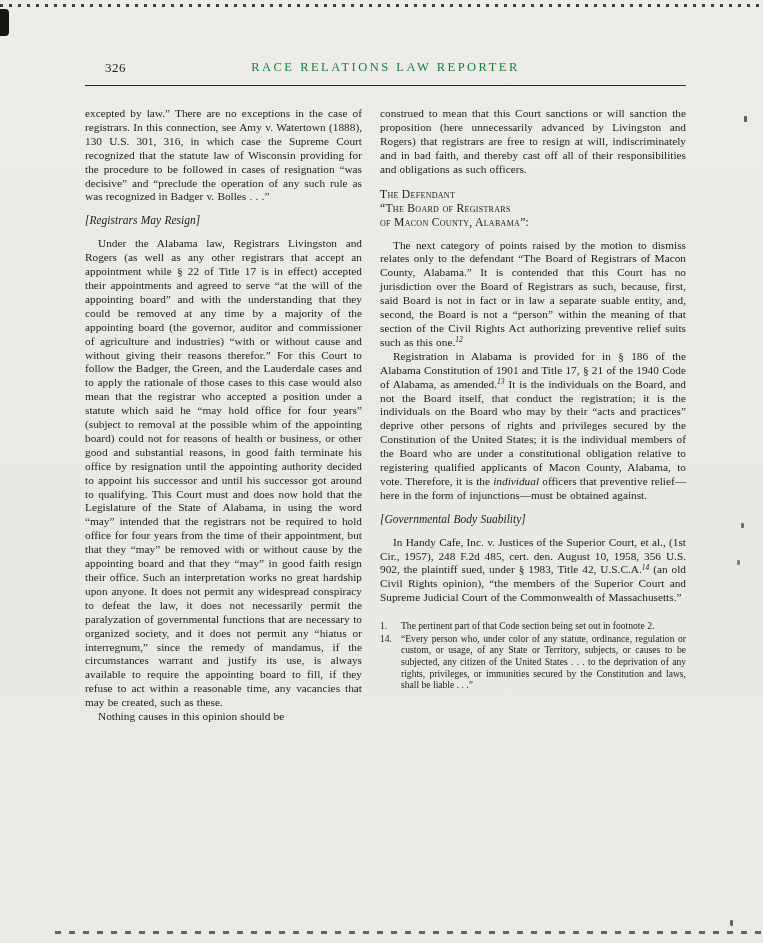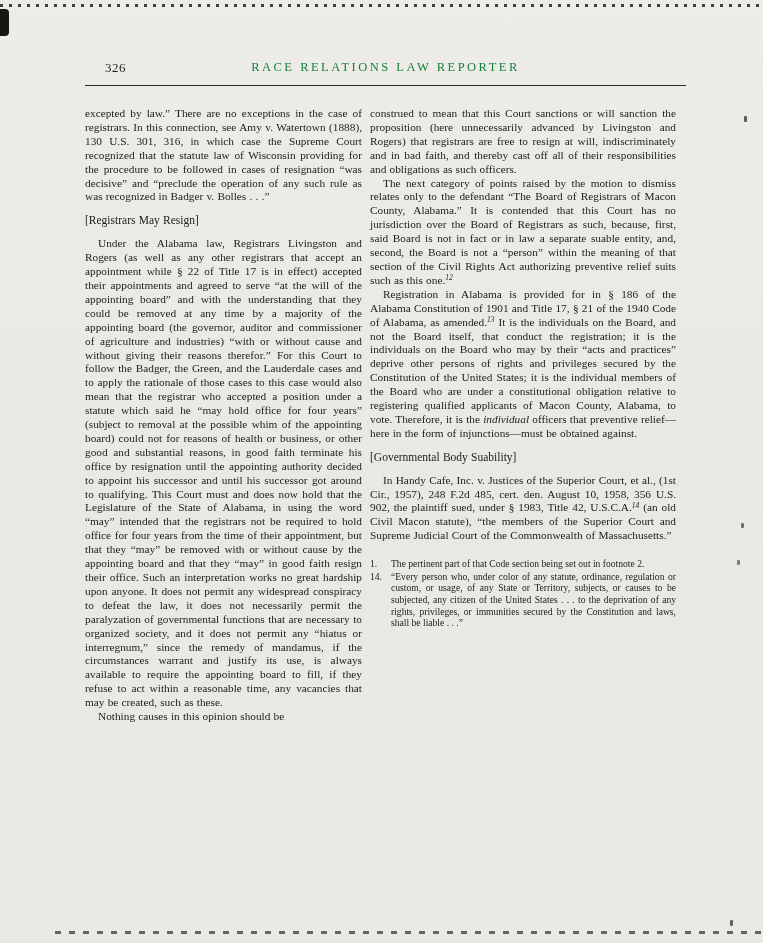--- a/index.html
+++ b/index.html
@@ -75,37 +75,38 @@
     letter-spacing: 2.5px;
     color: #15803d;
   }
   .header-rule {
     margin-top: 7px;
     border-top: 1.2px solid #2c2b28;
     height: 0;
   }
   .columns {
     display: flex;
-    gap: 8px;
+    gap: 18px;
     margin-top: 21px;
   }
   .col-left  { width: 277px; }
   .col-right { width: 306px; }
 
   p {
     margin: 0;
     text-align: justify;
     font-size: 11.3px;
     line-height: 13.9px;
     word-spacing: 0.4px;
   }
   .indent   { text-indent: 13px; }
   .noindent { text-indent: 0; }
 
   .section-heading-italic {
+    font-style: italic;
     text-align: left;
     text-indent: 0;
     margin: 10px 0 9px 0;
     font-size: 11.5px;
   }
   .smallcaps-heading {
     font-variant: small-caps;
     font-size: 11.6px;
     line-height: 14px;
     letter-spacing: 0.3px;
@@ -165,28 +166,33 @@
       <div class="col col-left">
         <p class="noindent">excepted by law.” There are no exceptions in the case of registrars. In this connection, see Amy v. Watertown (1888), 130 U.S. 301, 316, in which case the Supreme Court recognized that the statute law of Wisconsin providing for the procedure to be followed in cases of resignation “was decisive” and “preclude the operation of any such rule as was recognized in Badger v. Bolles . . .”</p>
         <p class="section-heading-italic">[Registrars May Resign]</p>
         <p class="indent">Under the Alabama law, Registrars Livingston and Rogers (as well as any other registrars that accept an appointment while § 22 of Title 17 is in effect) accepted their appointments and agreed to serve “at the will of the appointing board” and with the understanding that they could be removed at any time by a majority of the appointing board (the governor, auditor and commissioner of agriculture and industries) “with or without cause and without giving their reasons therefor.” For this Court to follow the Badger, the Green, and the Lauderdale cases and to apply the rationale of those cases to this case would also mean that the registrar who accepted a position under a statute which said he “may hold office for four years” (subject to removal at the possible whim of the appointing board) could not for reasons of health or business, or other good and substantial reasons, in good faith terminate his office by resignation until the appointing authority decided to appoint his successor and until his successor got around to qualifying. This Court must and does now hold that the Legislature of the State of Alabama, in using the word “may” intended that the registrars not be required to hold office for four years from the time of their appointment, but that they “may” be removed with or without cause by the appointing board and that they “may” in good faith resign their office. Such an interpretation works no great hardship upon anyone. It does not permit any widespread conspiracy to defeat the law, it does not necessarily permit the paralyzation of governmental functions that are necessary to organized society, and it does not permit any “hiatus or interregnum,” since the remedy of mandamus, if the circumstances warrant and justify its use, is always available to require the appointing board to fill, if they refuse to act within a reasonable time, any vacancies that may be created, such as these.</p>
         <p class="indent">Nothing causes in this opinion should be</p>
       </div>
 
       <div class="col col-right">
         <p class="noindent">construed to mean that this Court sanctions or will sanction the proposition (here unnecessarily advanced by Livingston and Rogers) that registrars are free to resign at will, indiscriminately and in bad faith, and thereby cast off all of their responsibilities and obligations as such officers.</p>
 
+        <div class="smallcaps-heading">
+          <div>The Defendant</div>
+          <div>“The Board of Registrars</div>
+          <div>of Macon County, Alabama”:</div>
+        </div>
 
         <p class="indent"><span>The next category of points raised by the motion to dismiss relates only to the defendant “The Board of Registrars of Macon County, Alabama.” It is contended that this Court has no jurisdiction over the Board of Registrars as such, because, first, said Board is not in fact or in law a separate suable entity, and, second, the Board is not a “person” within the meaning of that section of the Civil Rights Act authorizing preventive relief suits such as this one.</span><sup>12</sup></p>
 
         <p class="indent"><span>Registration in Alabama is provided for in § 186 of the Alabama Constitution of 1901 and Title 17, § 21 of the 1940 Code of Alabama, as amended.</span><sup>13</sup><span> It is the individuals on the Board, and not the Board itself, that conduct the registration; it is the individuals on the Board who may by their “acts and practices” deprive other persons of rights and privileges secured by the Constitution of the United States; it is the individual members of the Board who are under a constitutional obligation relative to registering qualified applicants of Macon County, Alabama, to vote. Therefore, it is the </span><em>individual</em><span> officers that preventive relief—here in the form of injunctions—must be obtained against.</span></p>
 
         <p class="section-heading-italic">[Governmental Body Suability]</p>
 
-        <p class="indent"><span>In Handy Cafe, Inc. v. Justices of the Superior Court, et al., (1st Cir., 1957), 248 F.2d 485, cert. den. August 10, 1958, 356 U.S. 902, the plaintiff sued, under § 1983, Title 42, U.S.C.A.</span><sup>14</sup><span> (an old Civil Macon statute), “the members of the Superior Court and Supreme Judicial Court of the Commonwealth of Massachusetts.”</span></p>
+        <p class="indent"><span>In Handy Cafe, Inc. v. Justices of the Superior Court, et al., (1st Cir., 1957), 248 F.2d 485, cert. den. August 10, 1958, 356 U.S. 902, the plaintiff sued, under § 1983, Title 42, U.S.C.A.</span><sup>14</sup><span> (an old Civil Rights opinion), “the members of the Superior Court and Supreme Judicial Court of the Commonwealth of Massachusetts.”</span></p>
 
         <div class="footnotes">
           <div class="footnote">
             <span class="fn-num">1.</span>
             <span class="fn-text">The pertinent part of that Code section being set out in footnote 2.</span>
           </div>
           <div class="footnote">
             <span class="fn-num">14.</span>
             <span class="fn-text">“Every person who, under color of any statute, ordinance, regulation or custom, or usage, of any State or Territory, subjects, or causes to be subjected, any citizen of the United States . . . to the deprivation of any rights, privileges, or immunities secured by the Constitution and laws, shall be liable . . .”</span>
           </div>

